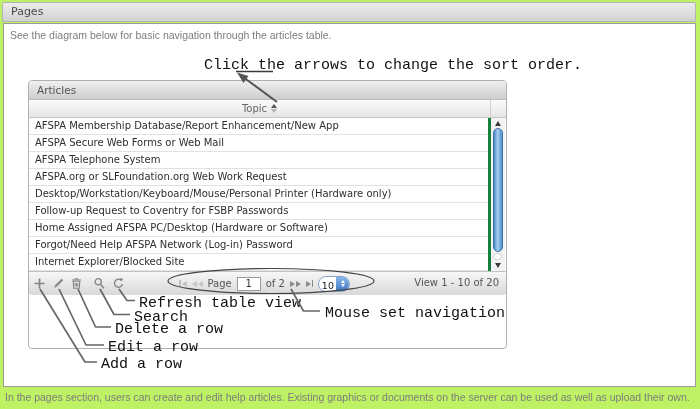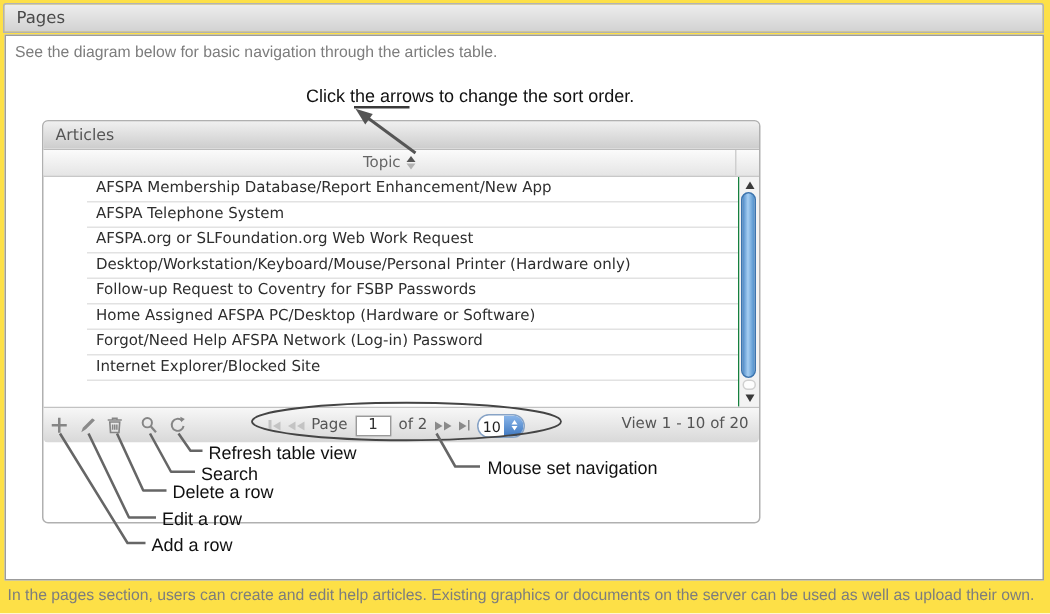--- a/index.html
+++ b/index.html
@@ -1,18 +1,18 @@
 <!DOCTYPE html>
 <html><head>
 <meta charset="utf-8">
 <style>
   * { margin:0; padding:0; box-sizing:border-box; }
   html,body { background:#fff; }
   #stage {
-    position:relative; width:700px; height:409px; background:#fde047; overflow:hidden;
+    position:relative; width:700px; height:409px; background:#bef264; overflow:hidden;
     font-family:"DejaVu Sans", sans-serif;
   }
   
   .pages-bar {
     position:absolute; left:2px; top:2px; width:694px; height:20px;
     background:linear-gradient(#ededed,#d2d2d2);
     border:1px solid #b3b3b3; border-radius:2px 2px 0 0;
     line-height:18px; padding-left:8px;
     font-size:11px; color:#4a4a4a;
   }
@@ -24,22 +24,22 @@
   .intro-text {
     position:absolute; left:10px; top:29px; font-size:10.5px; color:#7d7d7d;
     font-family:"Liberation Sans", sans-serif;
   }
   .footer-text {
     position:absolute; left:5px; top:391px; width:692px;
     font-size:10.5px; color:#7d7d7d; font-family:"Liberation Sans", sans-serif;
   }
   
   .callout {
-    position:absolute; font-size:12px; color:#111; white-space:nowrap;
-    font-family:Liberation Sans, sans-serif;
+    position:absolute; font-size:15px; color:#111; white-space:nowrap;
+    font-family:Liberation Mono, monospace;
   }
   .sort-callout { left:204px; top:57px; }
   .lbl-refresh { left:139px; top:295px; }
   .lbl-search  { left:134px; top:309px; }
   .lbl-delete  { left:115px; top:321px; }
   .lbl-edit    { left:108px; top:339px; }
   .lbl-add     { left:101px; top:356px; }
   .lbl-nav     { left:325px; top:305px; }
   
   .panel {
@@ -58,21 +58,21 @@
   }
   .col-topic {
     width:462px; display:flex; align-items:center; justify-content:center; gap:4px;
     border-right:1px solid #cfcfcf; font-size:10px; color:#666;
   }
   .sort-box { display:flex; flex-direction:column; gap:1px; cursor:pointer; }
   .sort-up   { width:0; height:0; border:3px solid transparent; border-top:none; border-bottom:4px solid #555; }
   .sort-down { width:0; height:0; border:3px solid transparent; border-bottom:none; border-top:4px solid #b3b3b3; }
   .col-cap { flex:1; }
   .grid-body { display:flex; height:153px; }
-  .rows { width:462px; border-right:1px solid #15803d;margin-left:29px; }
+  .rows { width:462px; border-right:3px solid #15803d; }
   .grid-row {
     height:17px; line-height:16px; border-bottom:1px solid #e2e2e2;
     padding-left:6px; font-size:10px; color:#2e2e2e; white-space:nowrap; overflow:hidden;
   }
   
   .scrollbar { position:relative; width:14px; background:#f3f3f3; }
   .sb-up, .sb-down { position:absolute; left:0; width:14px; height:9px; display:flex; align-items:center; justify-content:center; }
   .sb-up { top:1px; } .sb-down { bottom:1px; }
   .tri-up-sm { width:0;height:0;border:3.5px solid transparent;border-top:none;border-bottom:5px solid #3a3a3a; }
   .tri-dn-sm { width:0;height:0;border:3.5px solid transparent;border-bottom:none;border-top:5px solid #3a3a3a; }
@@ -143,20 +143,21 @@
           <span class="sort-up"></span>
           <span class="sort-down"></span>
         </span>
       </div>
       <div class="col-cap"></div>
     </div>
 
     <div class="grid-body">
       <div class="rows">
         <div class="grid-row">AFSPA Membership Database/Report Enhancement/New App</div>
+        <div class="grid-row">AFSPA Secure Web Forms or Web Mail</div>
         <div class="grid-row">AFSPA Telephone System</div>
         <div class="grid-row">AFSPA.org or SLFoundation.org Web Work Request</div>
         <div class="grid-row">Desktop/Workstation/Keyboard/Mouse/Personal Printer (Hardware only)</div>
         <div class="grid-row">Follow-up Request to Coventry for FSBP Passwords</div>
         <div class="grid-row">Home Assigned AFSPA PC/Desktop (Hardware or Software)</div>
         <div class="grid-row">Forgot/Need Help AFSPA Network (Log-in) Password</div>
         <div class="grid-row">Internet Explorer/Blocked Site</div>
       </div>
       <div class="scrollbar">
         <div class="sb-up">

